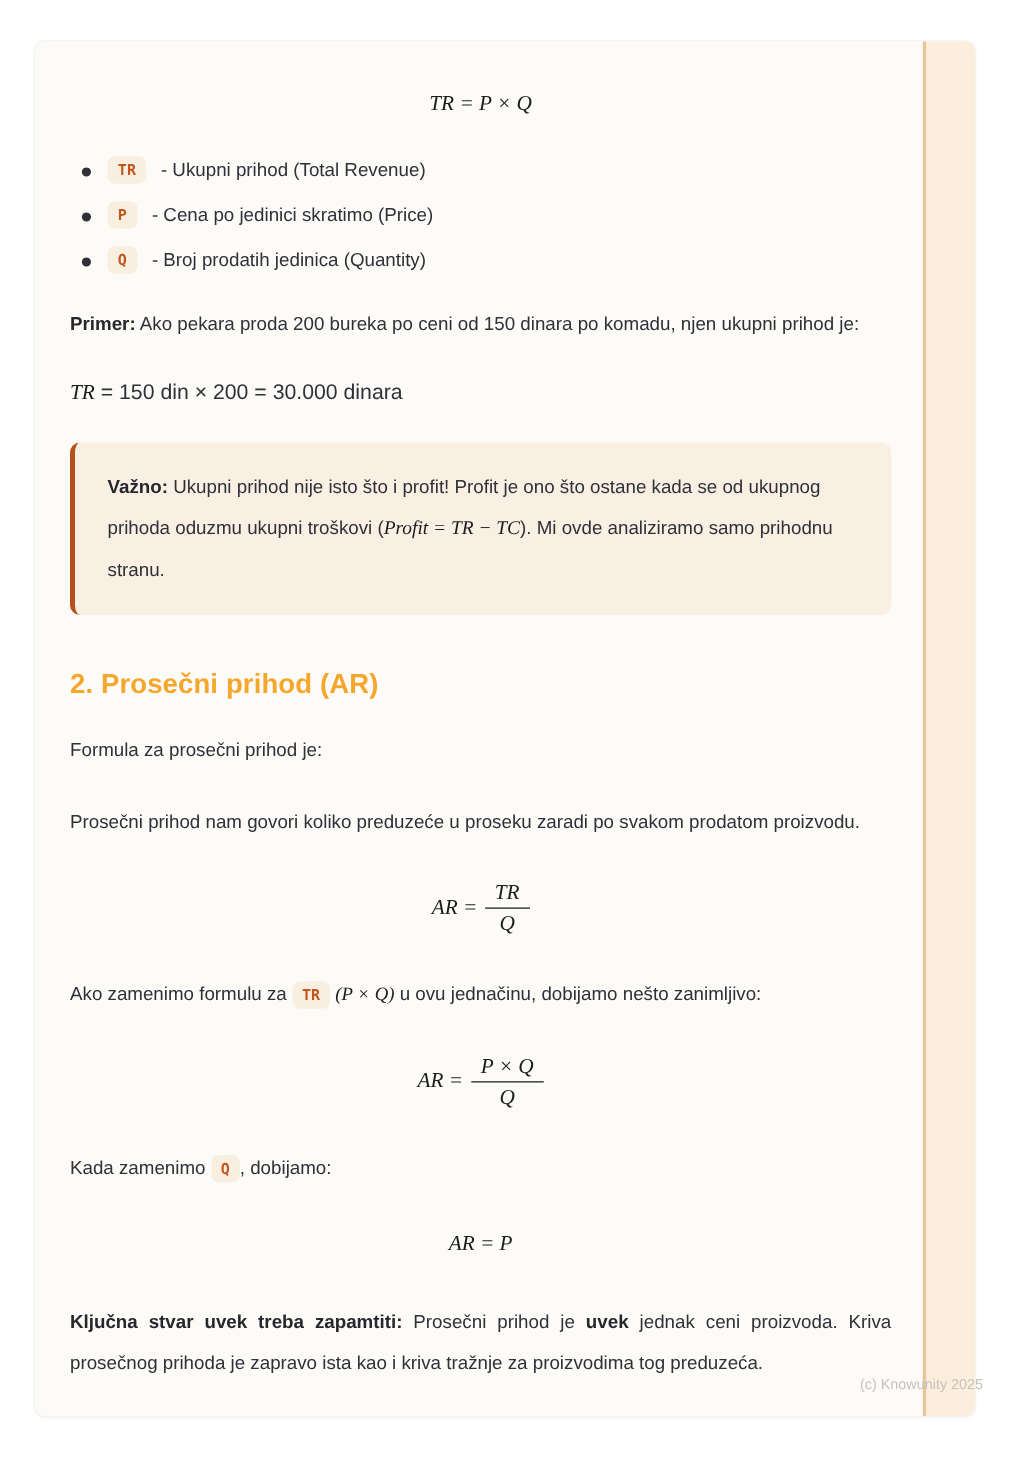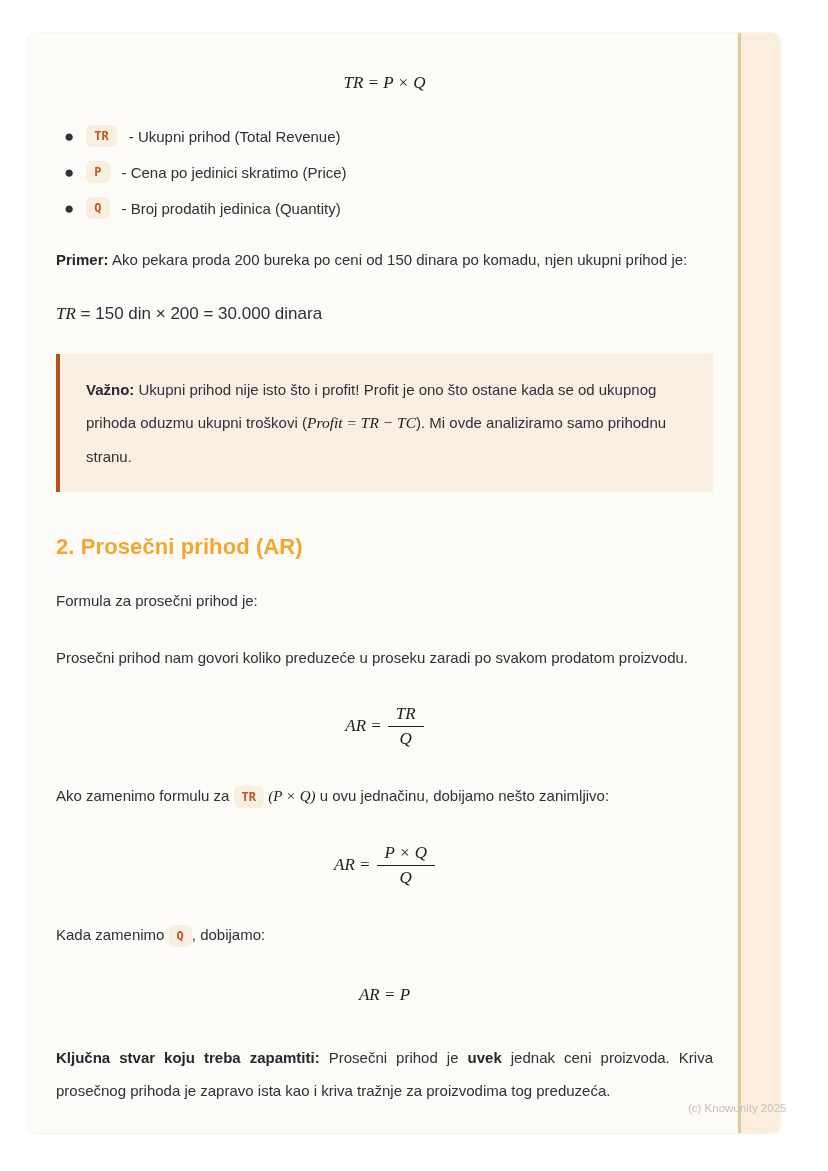--- a/index.html
+++ b/index.html
@@ -116,21 +116,21 @@
     padding: 5px 8px;
     border-radius: 6px;
     vertical-align: baseline;
   }
 
   
   .callout {
     margin: 30px 0 0 0;
     background: #f9efe3;
     border-left: 4px solid #b5521b;
-    border-radius: 0;
+    border-radius: 8px;
     padding: 19px 26px;
     font-size: 15px;
     line-height: 2.2;
   }
   .callout b { color: #26272d; }
   .callout .math { font-size: 15.5px; }
 
   
   .h2 {
     color: #f5a62c;
@@ -217,21 +217,21 @@
     <p class="para">
       <span>Kada zamenimo</span>
       <span class="chip">Q</span><span>, dobijamo:</span>
     </p>
 
     <div class="math-block" style="margin:34px 0;">
       <span class="math">AR = P</span>
     </div>
 
     <p class="para" style="margin-top:36px;">
-      <b>Ključna stvar koju treba zapamtiti:</b>
+      <b>Ključna stvar uvek treba zapamtiti:</b>
       <span>Prosečni prihod je</span>
       <b>uvek</b>
       <span>jednak ceni proizvoda. Kriva prosečnog prihoda je zapravo ista kao i kriva tražnje za proizvodima tog preduzeća.</span>
     </p>
 
   </div>
 
   <div class="side-strip"></div>
 </div>
 

